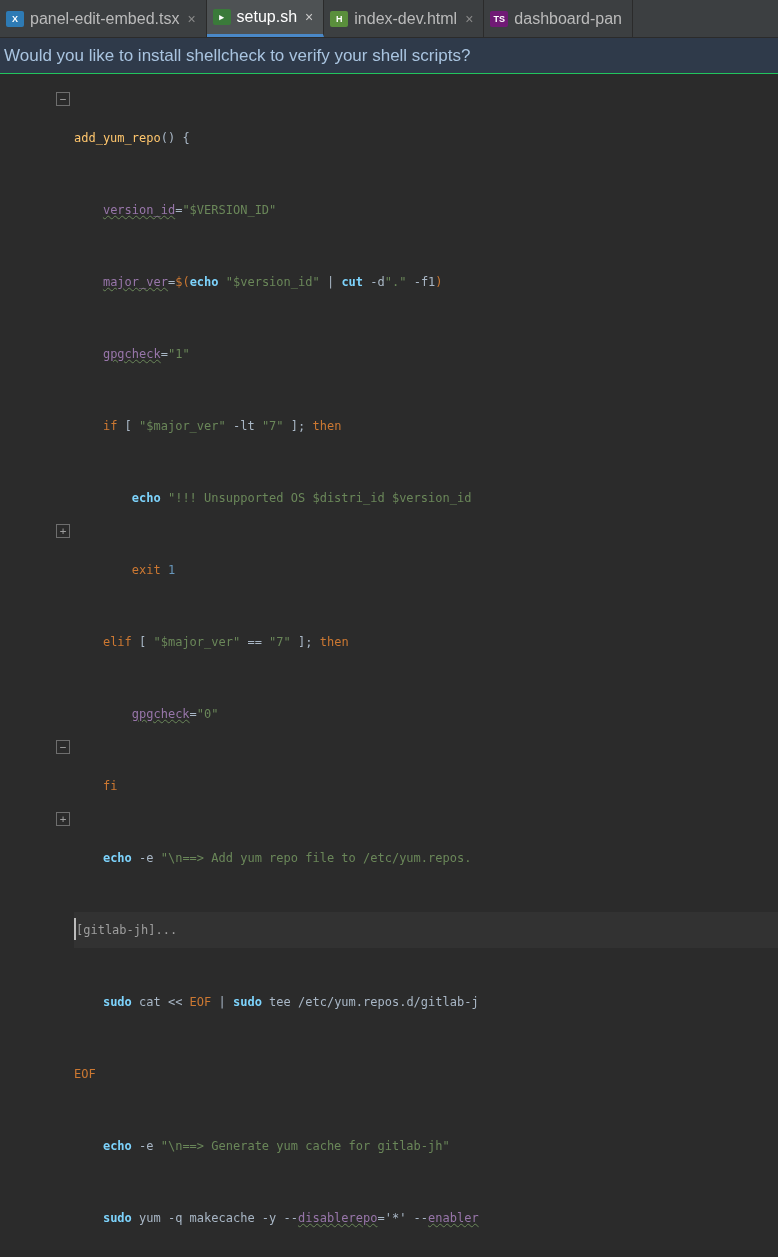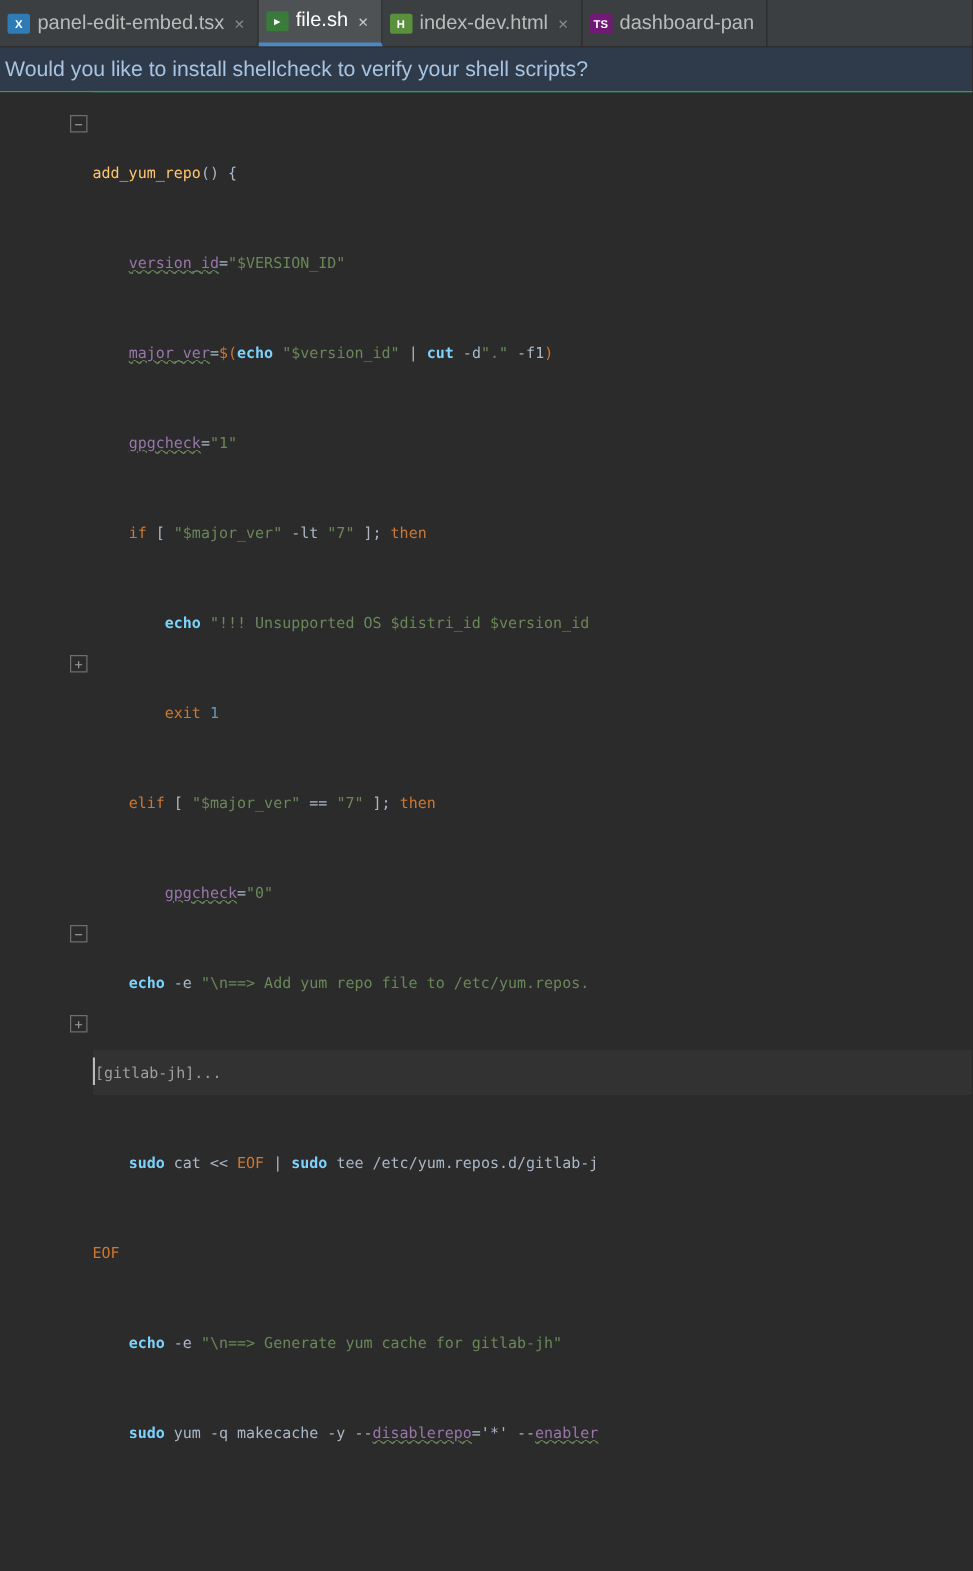--- a/index.html
+++ b/index.html
@@ -141,21 +141,21 @@
 <body>
 
 <div class="tab-bar">
   <div class="tab">
     <span class="file-icon ic-tsx">X</span>
     <span>panel-edit-embed.tsx</span>
     <span class="close">×</span>
   </div>
   <div class="tab active">
     <span class="file-icon ic-sh">▸</span>
-    <span>file.sh</span>
+    <span>setup.sh</span>
     <span class="close">×</span>
   </div>
   <div class="tab">
     <span class="file-icon ic-html">H</span>
     <span>index-dev.html</span>
     <span class="close">×</span>
   </div>
   <div class="tab">
     <span class="file-icon ic-ts">TS</span>
     <span>dashboard-pan</span>
@@ -178,20 +178,21 @@
   <div class="code">
 <div class="line"><span class="c-fn">add_yum_repo</span><span class="c-punc">() {</span></div>
 <div class="line">    <span class="c-assign wavy">version_id</span><span class="c-punc">=</span><span class="c-str">"$VERSION_ID"</span></div>
 <div class="line">    <span class="c-assign wavy">major_ver</span><span class="c-punc">=</span><span class="c-key">$(</span><span class="c-cmd">echo</span> <span class="c-str">"$version_id"</span><span class="c-punc"> | </span><span class="c-cmd">cut</span><span class="c-flag"> -d</span><span class="c-str">"."</span><span class="c-flag"> -f1</span><span class="c-key">)</span></div>
 <div class="line">    <span class="c-assign wavy">gpgcheck</span><span class="c-punc">=</span><span class="c-str">"1"</span></div>
 <div class="line">    <span class="c-key">if</span><span class="c-punc"> [ </span><span class="c-str">"$major_ver"</span><span class="c-punc"> -lt </span><span class="c-str">"7"</span><span class="c-punc"> ]; </span><span class="c-key">then</span></div>
 <div class="line">        <span class="c-cmd">echo</span> <span class="c-str">"!!! Unsupported OS $distri_id $version_id</span></div>
 <div class="line">        <span class="c-key">exit</span> <span class="c-num">1</span></div>
 <div class="line">    <span class="c-key">elif</span><span class="c-punc"> [ </span><span class="c-str">"$major_ver"</span><span class="c-punc"> == </span><span class="c-str">"7"</span><span class="c-punc"> ]; </span><span class="c-key">then</span></div>
 <div class="line">        <span class="c-assign wavy">gpgcheck</span><span class="c-punc">=</span><span class="c-str">"0"</span></div>
+<div class="line">    <span class="c-key">fi</span></div>
 <div class="line">    <span class="c-cmd">echo</span><span class="c-flag"> -e </span><span class="c-str">"\n==&gt; Add yum repo file to /etc/yum.repos.</span></div>
 <div class="line hl"><span class="caret"></span><span class="c-fold2">[gitlab-jh]...</span></div>
 <div class="line">    <span class="c-cmd">sudo</span><span class="c-punc"> cat &lt;&lt; </span><span class="c-key">EOF</span><span class="c-punc"> | </span><span class="c-cmd">sudo</span><span class="c-punc"> tee /etc/yum.repos.d/gitlab-j</span></div>
 <div class="line"><span class="c-key">EOF</span></div>
 <div class="line">    <span class="c-cmd">echo</span><span class="c-flag"> -e </span><span class="c-str">"\n==&gt; Generate yum cache for gitlab-jh"</span></div>
 <div class="line">    <span class="c-cmd">sudo</span><span class="c-punc"> yum -q makecache -y --</span><span class="c-assign wavy">disablerepo</span><span class="c-punc">='*' --</span><span class="c-assign wavy">enabler</span></div>
 
 
 
 

